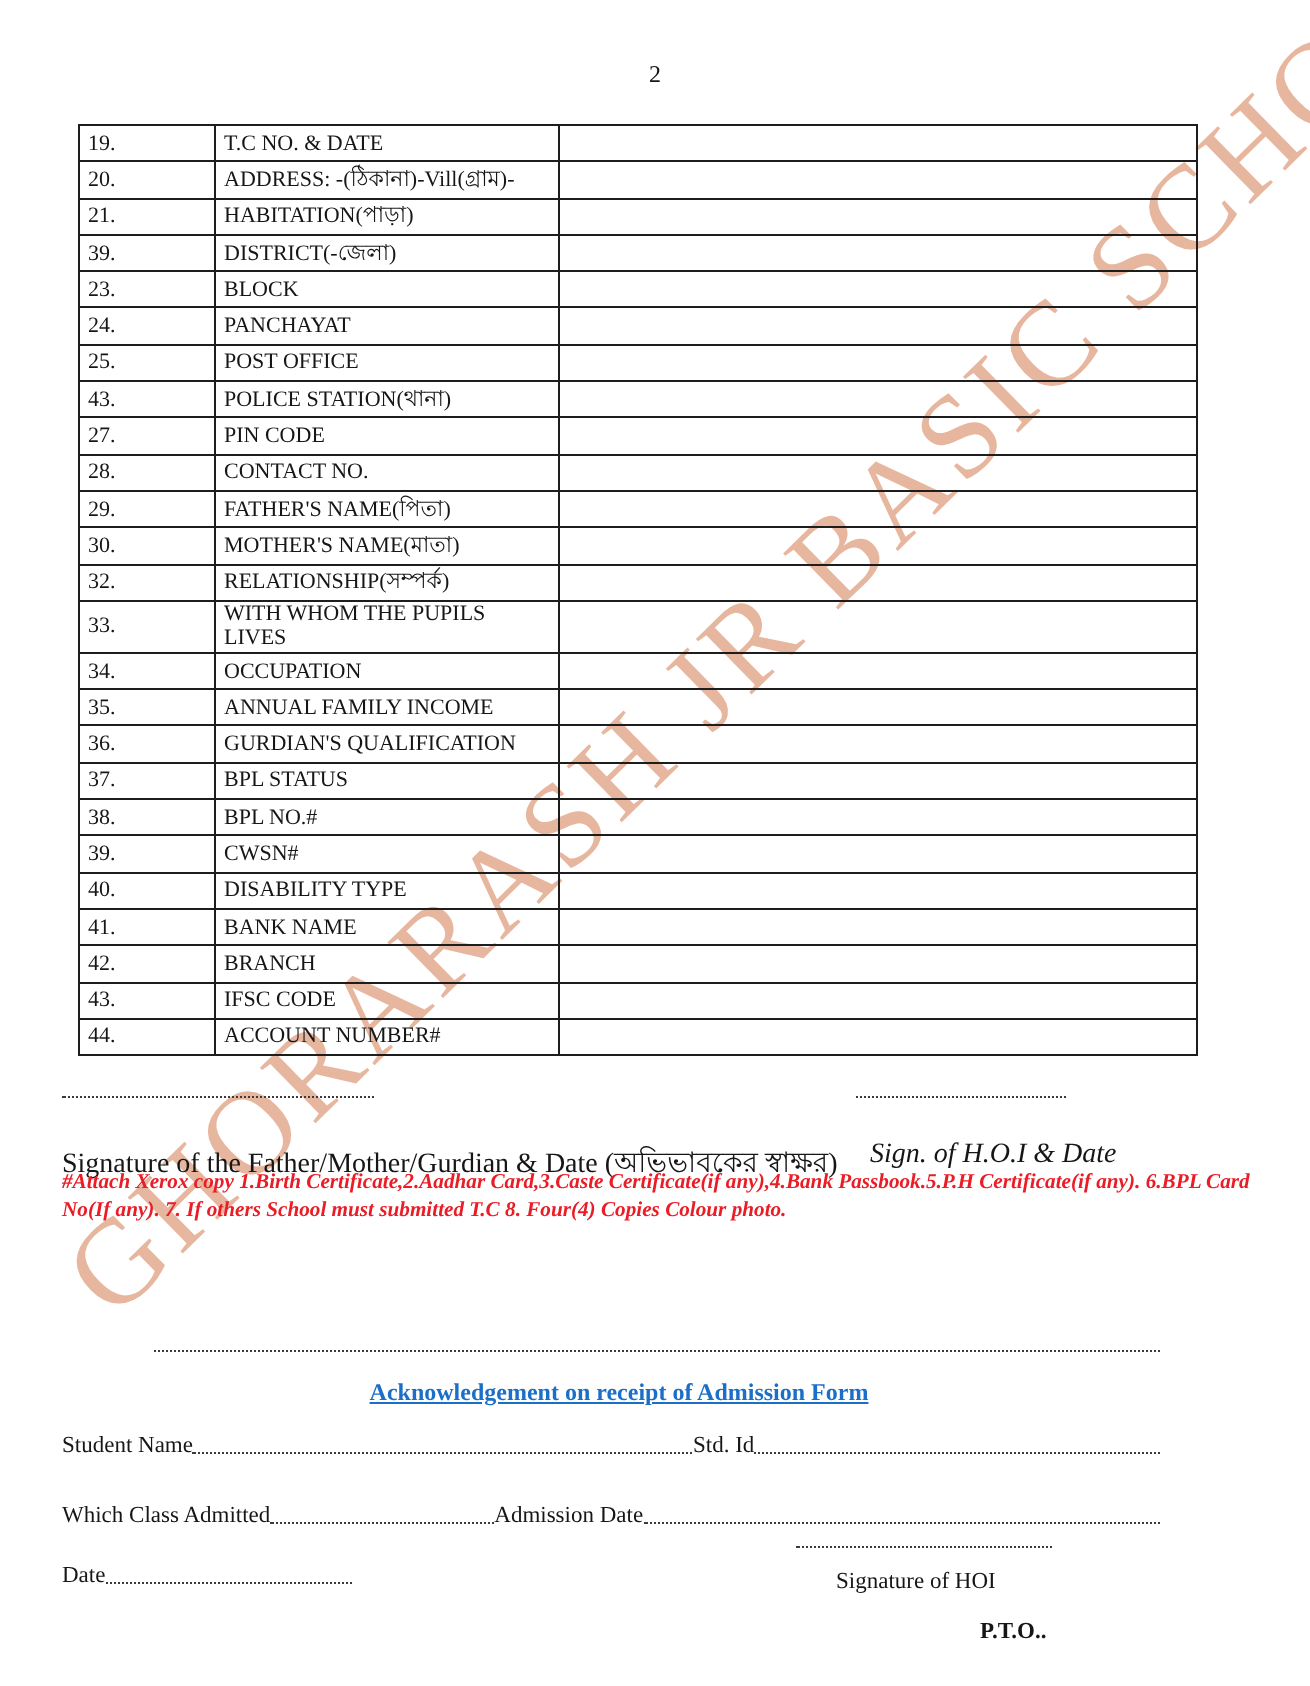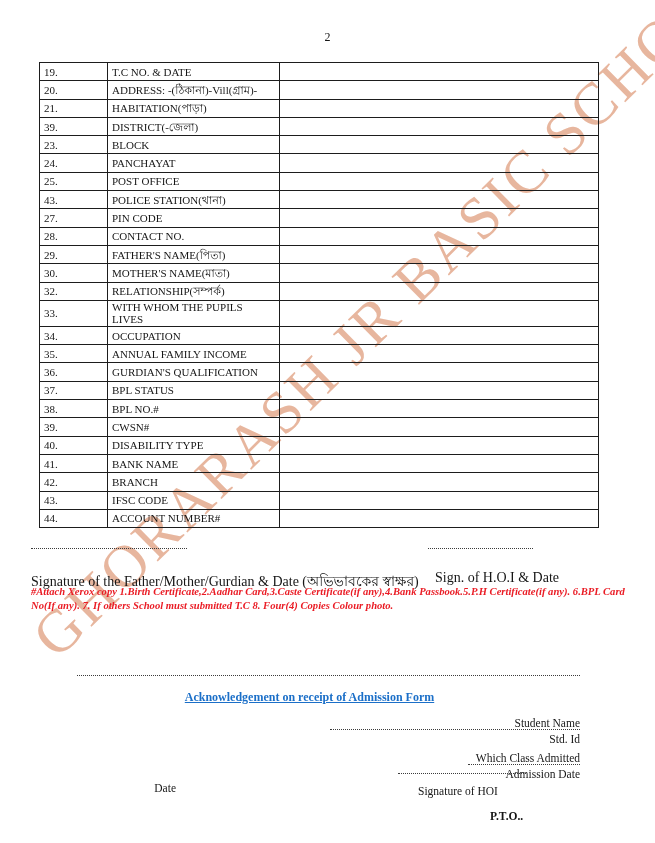--- a/index.html
+++ b/index.html
@@ -22,21 +22,21 @@
     border-collapse:collapse; table-layout:fixed;
   }
   table.form td {
     border:1px solid #1d1d1d; font-size:11px; padding:0 4px;
     height:17.3px; vertical-align:middle; line-height:12px;
   }
   table.form tr.tall td { height:25px; }
   td.cno { }
   .dotline { position:absolute; height:0; border-bottom:1.7px dotted #3c3c3c; }
   .lbl { position:absolute; font-size:14px; white-space:nowrap; }
-  .fillrow { position:absolute; display:flex; align-items:flex-end; font-size:11.5px; white-space:nowrap;flex-direction:column; }
+  .fillrow { position:absolute; display:flex; align-items:flex-end; font-size:11.5px; white-space:nowrap; }
   .dots { border-bottom:1.7px dotted #3c3c3c; margin-bottom:2.5px; height:0; }
   .dots.flex { flex:1; }
   .red-note {
     position:absolute; left:31px; top:585px; width:596px;
     color:#ea1c25; font-weight:bold; font-style:italic;
     font-size:10.6px; line-height:13.5px;
   }
   .ack-title-wrap { position:absolute; top:687px; left:0; width:619px; text-align:center; }
   .ack-title {
     color:#1b6fc8; font-weight:bold; text-decoration:underline; font-size:12px;
@@ -184,21 +184,21 @@
           <td>ACCOUNT NUMBER#</td>
           <td></td>
         </tr>
   </tbody>
     </table>
 
   <div class="dotline" style="left:31px; top:548px; width:156px;"></div>
   <div class="dotline" style="left:428px; top:548px; width:105px;"></div>
 
   <div class="lbl" style="left:31px; top:570px;">Signature of the Father/Mother/Gurdian &amp; Date (অভিভাবকের স্বাক্ষর)</div>
-  <div class="lbl" style="left:435px; top:570px;">Sign. of H.O.I &amp; Date</div>
+  <div class="lbl" style="left:435px; top:570px;font-style:italic;">Sign. of H.O.I &amp; Date</div>
 
   <div class="red-note">#Attach Xerox copy 1.Birth Certificate,2.Aadhar Card,3.Caste Certificate(if any),4.Bank Passbook.5.P.H Certificate(if any). 6.BPL Card No(If any). 7. If others School must submitted T.C 8. Four(4) Copies Colour photo.</div>
 
   <div class="dotline" style="left:77px; top:675px; width:503px;"></div>
 
   <div class="ack-title-wrap">
     <span class="ack-title">Acknowledgement on receipt of Admission Form</span>
   </div>
 
   <div class="fillrow" style="left:31px; top:717px; width:549px;">

